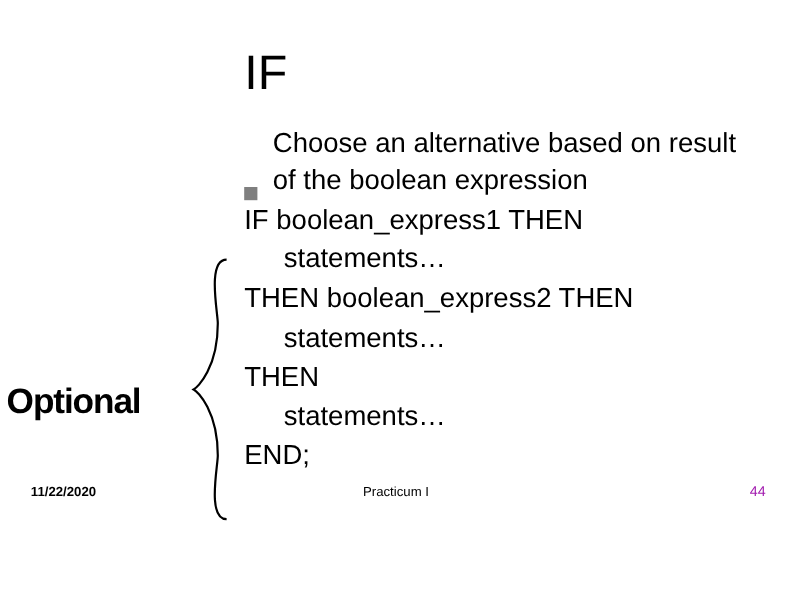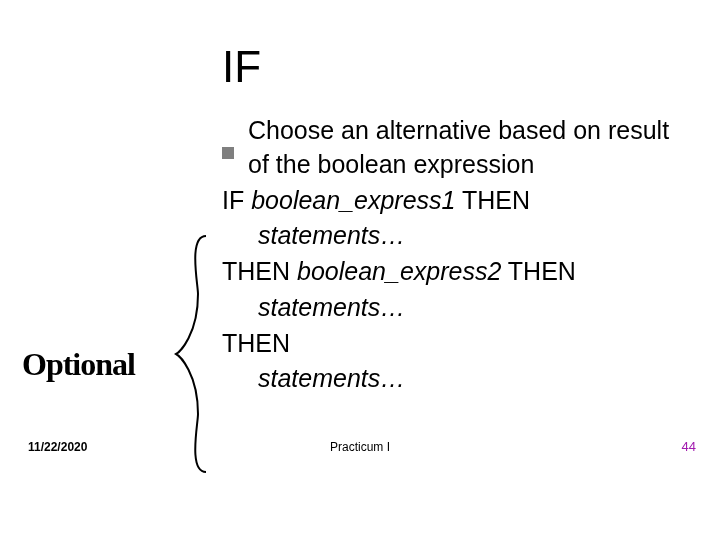--- a/index.html
+++ b/index.html
@@ -13,34 +13,34 @@
     font-weight: 400;
   }
   .body {
     position: absolute;
     left: 222px;
     top: 114px;
     width: 460px;
     font-size: 25px;
     line-height: 1.35;
   }
-  .bullet-line { display: flex; align-items: center; }
+  .bullet-line { display: flex; align-items: flex-end; }
   .bullet {
     width: 12px; height: 12px; background: #7f7f7f;
     margin-top: 10px; margin-right: 14px; flex: 0 0 auto;
   }
   .bullet-text { flex: 1 1 auto; }
   .code-line { margin-top: 2px; }
   .indent { padding-left: 36px; }
-  .italic { font-style: italic; }
+  .italic { }
   .optional {
     position: absolute;
-    left: 22px;
+    left: 6px;
     top: 348px;
-    font-family: Liberation Serif, serif;
+    font-family: Liberation Sans, sans-serif;
     font-weight: 900;
     font-size: 32px;
     letter-spacing: -1px;
     line-height: 1;
   }
   .brace {
     position: absolute;
     left: 174px;
     top: 234px;
     width: 40px;
@@ -79,20 +79,23 @@
     </div>
     <div class="code-line indent italic">
       <span>statements…</span>
     </div>
     <div class="code-line">
       <span>THEN</span>
     </div>
     <div class="code-line indent italic">
       <span>statements…</span>
     </div>
+    <div class="code-line">
+      <span>END;</span>
+    </div>
   </div>
 
   <div class="optional">Optional</div>
 
   <svg class="brace" viewBox="0 0 40 240" preserveAspectRatio="none">
     <path d="M32 2 C14 2 24 50 24 60 C24 100 6 118 2 120 C6 122 24 140 24 180 C24 190 14 238 32 238" fill="none" stroke="#000" stroke-width="2"></path>
   </svg>
 
   <div class="footer">
     <span class="date">11/22/2020</span>

